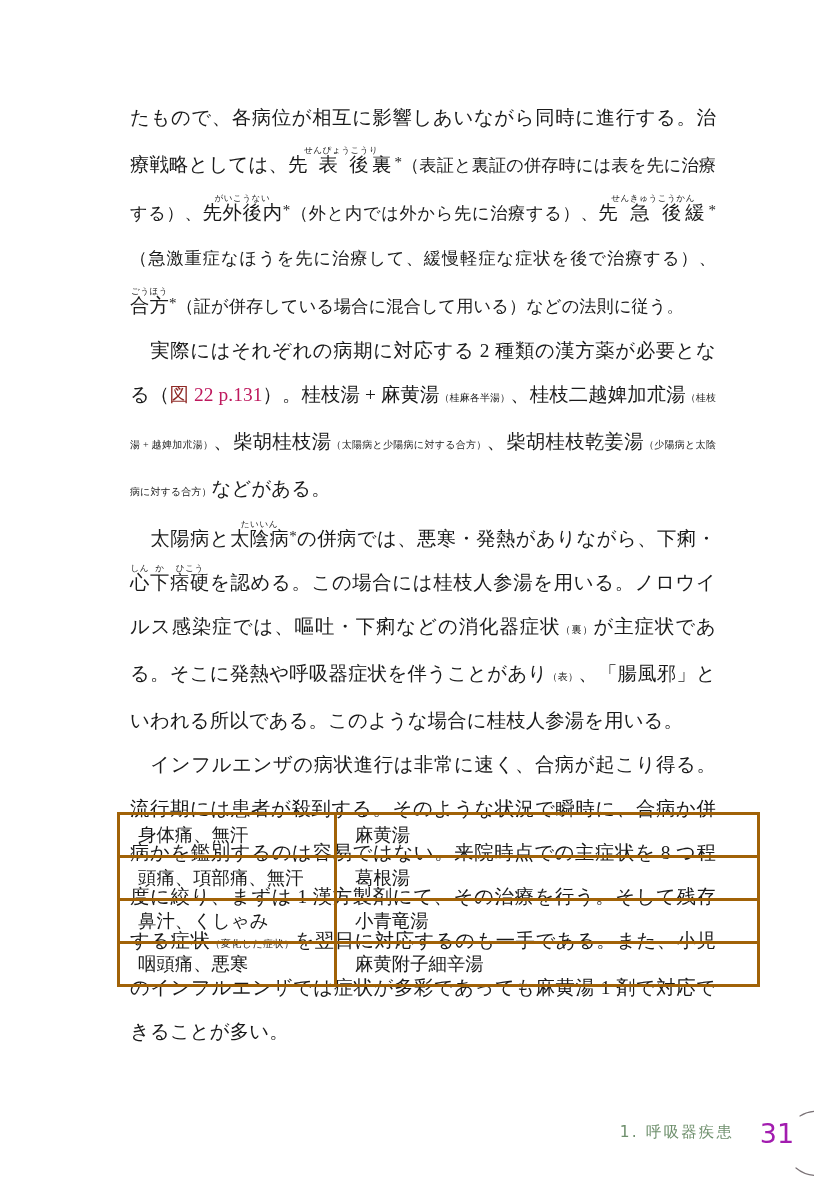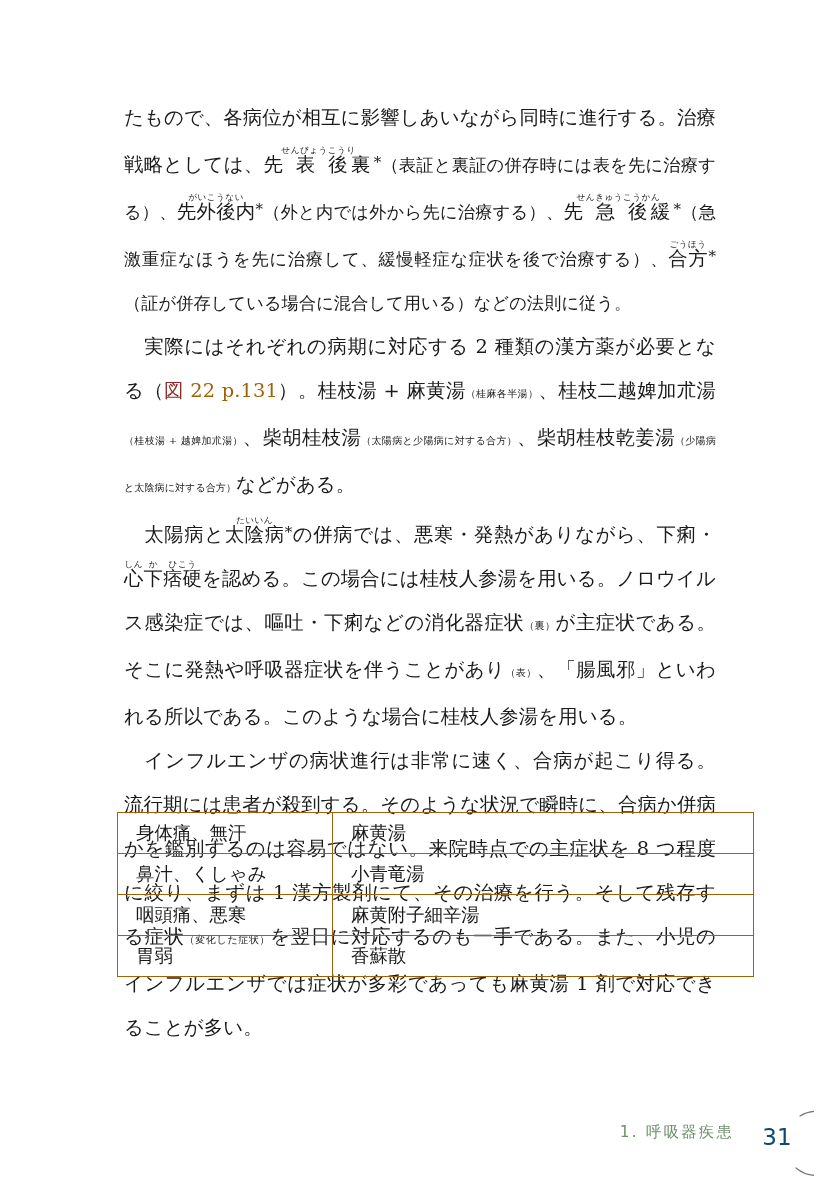--- a/index.html
+++ b/index.html
@@ -30,22 +30,23 @@
     top: 96px;
     width: 598px;
   }
 
   
   .para {
     font-size: 19.4px;
     line-height: 44px;
     text-align: justify;
     text-justify: inter-character;
-    margin: 0 0 0 6px;
+    margin: 0 0 0 12px;
     letter-spacing: 0.1px;
+    font-family: Liberation Serif, serif;
   }
   .para.indent { text-indent: 1.05em; }
 
   .para + .para { margin-top: 0px; }
 
   
   .sm {
     font-size: 10px;
   }
   .sm-mid {
@@ -67,36 +68,36 @@
     font-size: 8.6px;
     line-height: 1;
     letter-spacing: 0.5px;
     transform: translateY(2px);
     font-weight: 400;
   }
   .rb-space {
     letter-spacing: 3.2px;
   }
   .fig-box { color: #8f2a26; }
-  .fig-num { color: #a16207; }
+  .fig-num { color: #be185d; }
 
   
   .tbl-wrap {
     position: absolute;
     left: 117px;
     top: 812px;
     width: 598px;
   }
   table.sym {
     border-collapse: collapse;
     width: 598px;
     table-layout: fixed;
   }
   table.sym td {
-    border: 1px solid #a16207;
+    border: 3px solid #a16207;
     height: 40px;
     padding: 0 0 0 18px;
     font-size: 18.4px;
     line-height: 40px;
     vertical-align: middle;
     color: #1a1a1a;
     white-space: nowrap;
   }
   table.sym td.c0 { width: 196px; }
   table.sym td.c1 { width: 402px; }
@@ -115,25 +116,25 @@
     top: 10px;
     font-size: 15.4px;
     letter-spacing: 2.2px;
     color: #6e8f6c;
     font-family: "DejaVu Sans", "Liberation Sans", sans-serif;
     white-space: nowrap;
   }
   .pagenum {
     position: absolute;
     right: 30px;
-    top: 12px;
+    top: 6px;
     width: 46px;
     text-align: center;
-    font-size: 23px;
-    color: #0c4a6e;
+    font-size: 27px;
+    color: #a21caf;
     font-family: "DejaVu Sans", "Liberation Sans", sans-serif;
   }
   .arc {
     position: absolute;
     right: 16px;
     top: -22px;
     width: 92px;
     height: 92px;
     pointer-events: none;
   }
@@ -157,30 +158,30 @@
   </div>
 
   <div class="tbl-wrap">
     <table class="sym">
       <tbody>
         <tr>
           <td class="c0">身体痛、無汗</td>
           <td class="c1">麻黄湯</td>
         </tr>
         <tr>
+          <td class="c0">頭痛、項部痛、無汗</td>
+          <td class="c1">葛根湯</td>
+        </tr>
+        <tr>
           <td class="c0">鼻汁、くしゃみ</td>
           <td class="c1">小青竜湯</td>
         </tr>
         <tr>
           <td class="c0">咽頭痛、悪寒</td>
           <td class="c1">麻黄附子細辛湯</td>
-        </tr>
-        <tr>
-          <td class="c0">胃弱</td>
-          <td class="c1">香蘇散</td>
         </tr>
       </tbody>
     </table>
   </div>
 
   <div class="footer">
     <div class="chapter">1. 呼吸器疾患</div>
     <div class="arc">
       <svg width="92" height="92" viewBox="0 0 92 92" aria-hidden="true">
         <path d="M 74 78 A 32 32 0 1 0 78 26" fill="none" stroke="#7a7276" stroke-width="1.2" stroke-linecap="round"></path>

